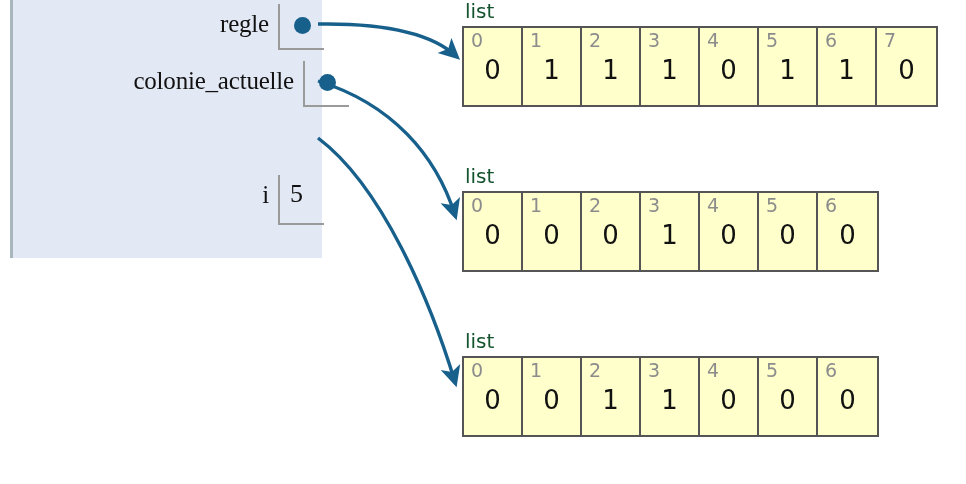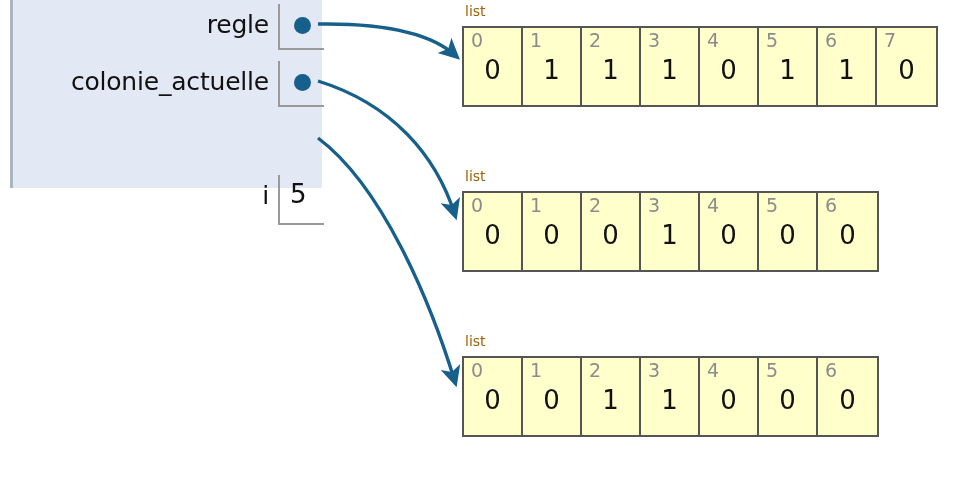--- a/index.html
+++ b/index.html
@@ -14,34 +14,35 @@
     overflow: hidden;
     font-family: "DejaVu Sans", "Liberation Sans", sans-serif;
   }
 
   
   #frame {
     position: absolute;
     left: 10px;
     top: 0px;
     width: 312px;
-    height: 188px;
+    height: 258px;
     background: #e3e8f5;
     border-left: 3px solid #a9b6bd;
     box-sizing: border-box;
+    font-family: Liberation Serif, serif;
   }
 
   .var-row {
     position: absolute;
     left: 0;
     height: 57px;
     width: 312px;
   }
   .var-row.r0 { top: 0px; }
-  .var-row.r1 { top: 57px; }
+  .var-row.r1 { top: 57px; margin-left: 25px; }
   .var-row.r2 { top: 114px; }
   .var-row.r3 { top: 171px; height: 62px; }
 
   .var-name {
     position: absolute;
     right: 56px;
     top: 10px;
     font-size: 25px;
     color: #111111;
     white-space: nowrap;
@@ -93,22 +94,22 @@
 
   
   .list-obj {
     position: absolute;
   }
   .list-obj.o0 { left: 462px; top: 2px; }
   .list-obj.o1 { left: 462px; top: 167px; }
   .list-obj.o2 { left: 462px; top: 332px; }
 
   .list-type {
-    font-size: 14px;
-    color: #a16207;
+    font-size: 20px;
+    color: #14532d;
     margin-bottom: 6px;
     line-height: 18px;
     padding-left: 3px;
   }
 
   .list-table {
     display: flex;
     background: #ffffcc;
     border: 2px solid #555555;
     box-sizing: border-box;

